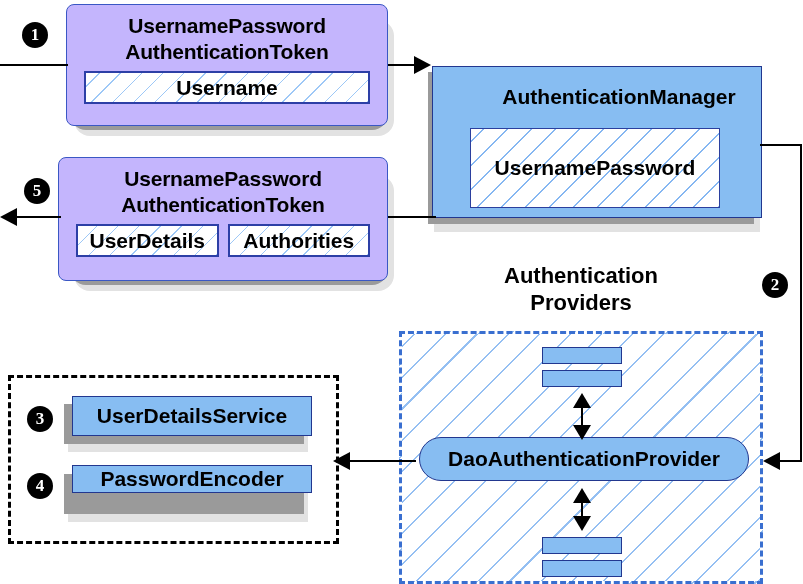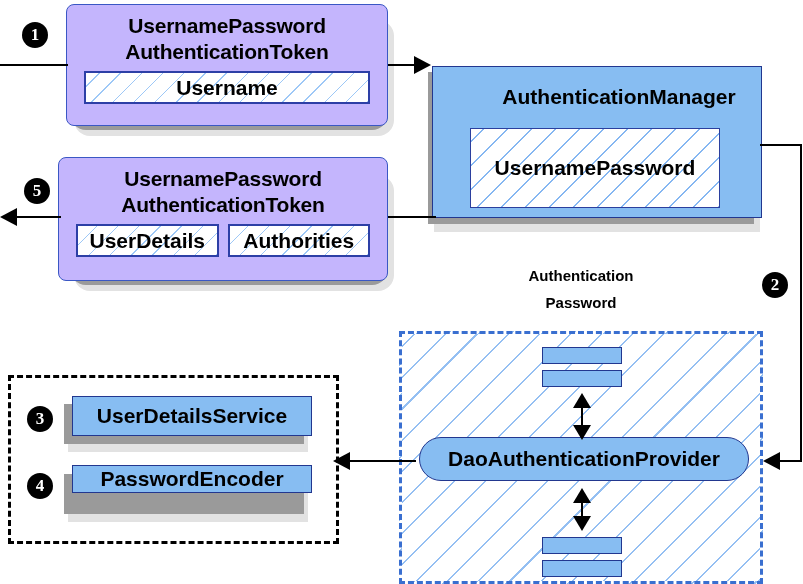--- a/index.html
+++ b/index.html
@@ -171,21 +171,21 @@
     position:absolute;width:0;height:0;z-index:21;
   }
   .arrow-right{border-top:9px solid transparent;border-bottom:9px solid transparent;border-left:17px solid #000;}
   .arrow-left{border-top:9px solid transparent;border-bottom:9px solid transparent;border-right:17px solid #000;}
   .arrow-up{border-left:9px solid transparent;border-right:9px solid transparent;border-bottom:15px solid #000;}
   .arrow-down{border-left:9px solid transparent;border-right:9px solid transparent;border-top:15px solid #000;}
 
   .group-label{
     position:absolute;
     text-align:center;
-    font-size:15px;
+    font-size:22px;
     font-weight:bold;
     color:#000;
     line-height:27px;
     z-index:12;
   }
 </style>
 </head>
 <body>
 
 <div id="stage">
@@ -234,21 +234,21 @@
     </div>
   </div>
 
   <div class="hline" style="left:388px;top:216px;width:48px;"></div>
   <div class="hline" style="left:17px;top:216px;width:44px;"></div>
   <div class="arrow-left" style="left:0px;top:208px;"></div>
   <div class="badge" style="left:24px;top:178px;">5</div>
 
   <div class="group-label" style="left:470px;top:262px;width:222px;">
     <div>Authentication</div>
-    <div>Password</div>
+    <div>Providers</div>
   </div>
 
   <div class="dashed-blue" style="left:399px;top:331px;width:364px;height:253px;"></div>
 
   <div class="bar" style="left:542px;top:347px;width:80px;height:17px;"></div>
   <div class="bar" style="left:542px;top:370px;width:80px;height:17px;"></div>
 
   <div class="vline" style="left:581px;top:400px;height:36px;"></div>
   <div class="arrow-up" style="left:573px;top:393px;"></div>
   <div class="arrow-down" style="left:573px;top:425px;"></div>

